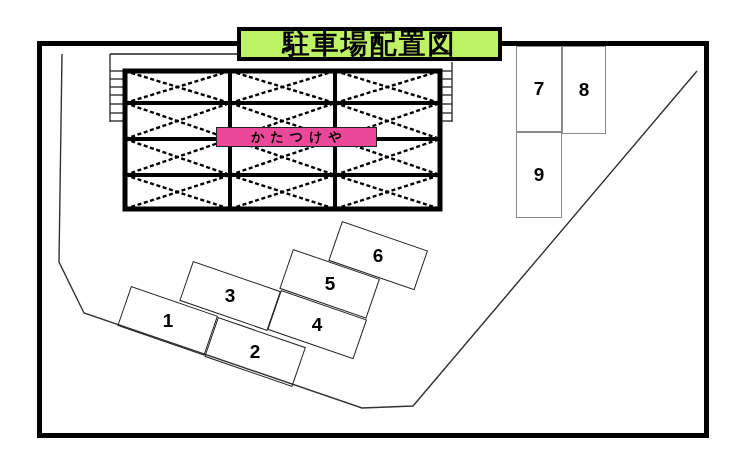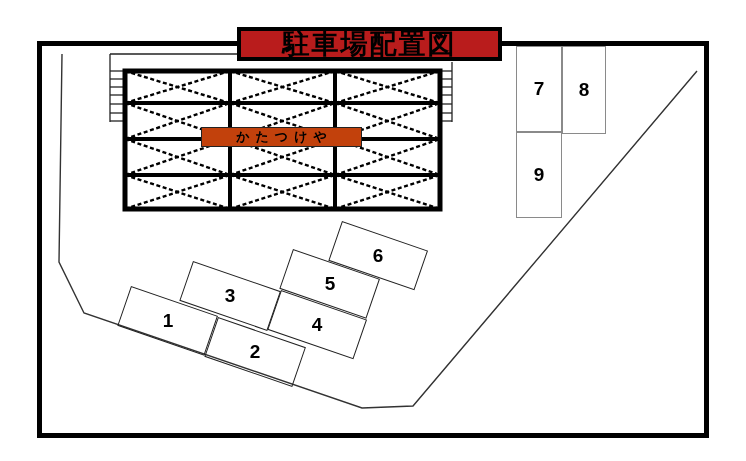--- a/index.html
+++ b/index.html
@@ -3,27 +3,27 @@
 <meta charset="utf-8">
 <style>
   html,body{margin:0;padding:0;background:#fff;}
   #canvas{
     position:relative;width:746px;height:461px;background:#ffffff;
     font-family:"Liberation Sans", sans-serif;overflow:hidden;
   }
   #plan-svg{position:absolute;left:0;top:0;}
   .title-box{
     position:absolute;left:237px;top:27px;width:265px;height:34px;
-    background:#b91c1c;border:4px solid #000;box-sizing:border-box;
+    background:#bef264;border:4px solid #000;box-sizing:border-box;
     display:flex;align-items:center;justify-content:center;
     font-size:27px;font-weight:bold;letter-spacing:2px;color:#000;
   }
   .building-label{
-    position:absolute;left:201px;top:127px;width:161px;height:20px;
-    background:#c2410c;border:1.5px solid #222;box-sizing:border-box;
+    position:absolute;left:216px;top:127px;width:161px;height:20px;
+    background:#ec4899;border:1.5px solid #222;box-sizing:border-box;
     display:flex;align-items:center;justify-content:center;
     font-size:13px;font-weight:600;letter-spacing:6px;text-indent:6px;color:#000;
   }
   .spot{
     position:absolute;box-sizing:border-box;border:1.4px solid #222;
     display:flex;align-items:center;justify-content:center;
     font-size:19px;font-weight:600;color:#000;background:transparent;
   }
   .spot.rot{transform:rotate(19deg);transform-origin:0 0;}
   .spot.rot .num{transform:rotate(-19deg);}

